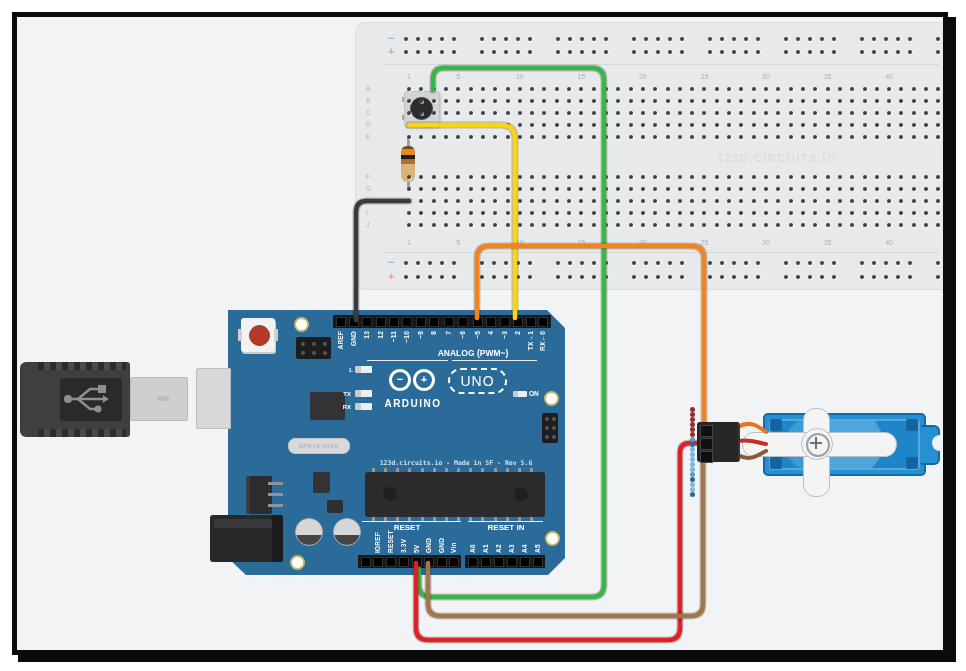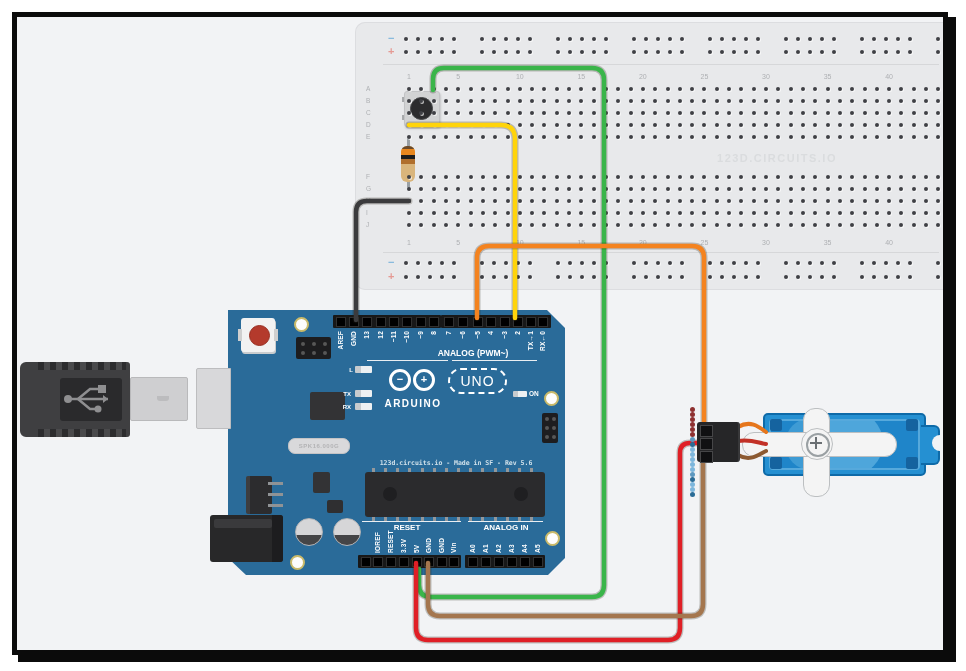--- a/index.html
+++ b/index.html
@@ -766,21 +766,21 @@
 
     <div class="ledbar" style="left:285px;top:81px;width:14px;height:6px;"></div>
     <span class="silk" style="left:301px;top:80px;font-size:6.5px;">ON</span>
 
     <div class="silkline" style="left:139px;top:50px;width:81px;"></div>
     <div class="silkline" style="left:224px;top:50px;width:85px;"></div>
     <div class="silk" style="left:195px;top:38px;width:100px;text-align:center;font-size:8.5px;">ANALOG (PWM~)</div>
     <div class="silkline" style="left:134px;top:211px;width:99px;"></div>
     <div class="silkline" style="left:240px;top:211px;width:75px;"></div>
     <div class="silk" style="left:147px;top:213px;width:64px;text-align:center;font-size:8px;">RESET</div>
-    <div class="silk" style="left:238px;top:213px;width:80px;text-align:center;font-size:8px;">ANALOG IN</div>
+    <div class="silk" style="left:238px;top:213px;width:80px;text-align:center;font-size:8px;">RESET IN</div>
 
     <div class="abs" style="left:118px;top:149px;width:220px;text-align:center;font:bold 6.5px 'DejaVu Sans Mono',monospace;color:#cfe0ea;">123d.circuits.io - Made in SF - Rev 5.6</div>
     <div class="abs" style="left:60px;top:128px;width:60px;height:14px;background:#d9d9db;border:1px solid #c3c3c5;border-radius:7px;text-align:center;font:bold 6px 'Liberation Sans',sans-serif;color:#b3b3b5;line-height:14px;letter-spacing:.5px;">SPK16.000G</div>
 
     <div class="abs" style="left:18px;top:166px;width:22px;height:38px;background:#2c2c2e;border-radius:2px;border-left:4px solid #3d3d3f;"></div>
     <div class="abs" style="left:40px;top:172px;width:15px;height:3px;background:#8f9396"></div>
     <div class="abs" style="left:40px;top:183px;width:15px;height:3px;background:#8f9396"></div>
     <div class="abs" style="left:40px;top:194px;width:15px;height:3px;background:#8f9396"></div>
     <div class="abs" style="left:85px;top:162px;width:17px;height:21px;background:#333335;border-radius:2px;"></div>
     <div class="abs" style="left:99px;top:190px;width:16px;height:13px;background:#2f2f31;border-radius:2px;"></div>

